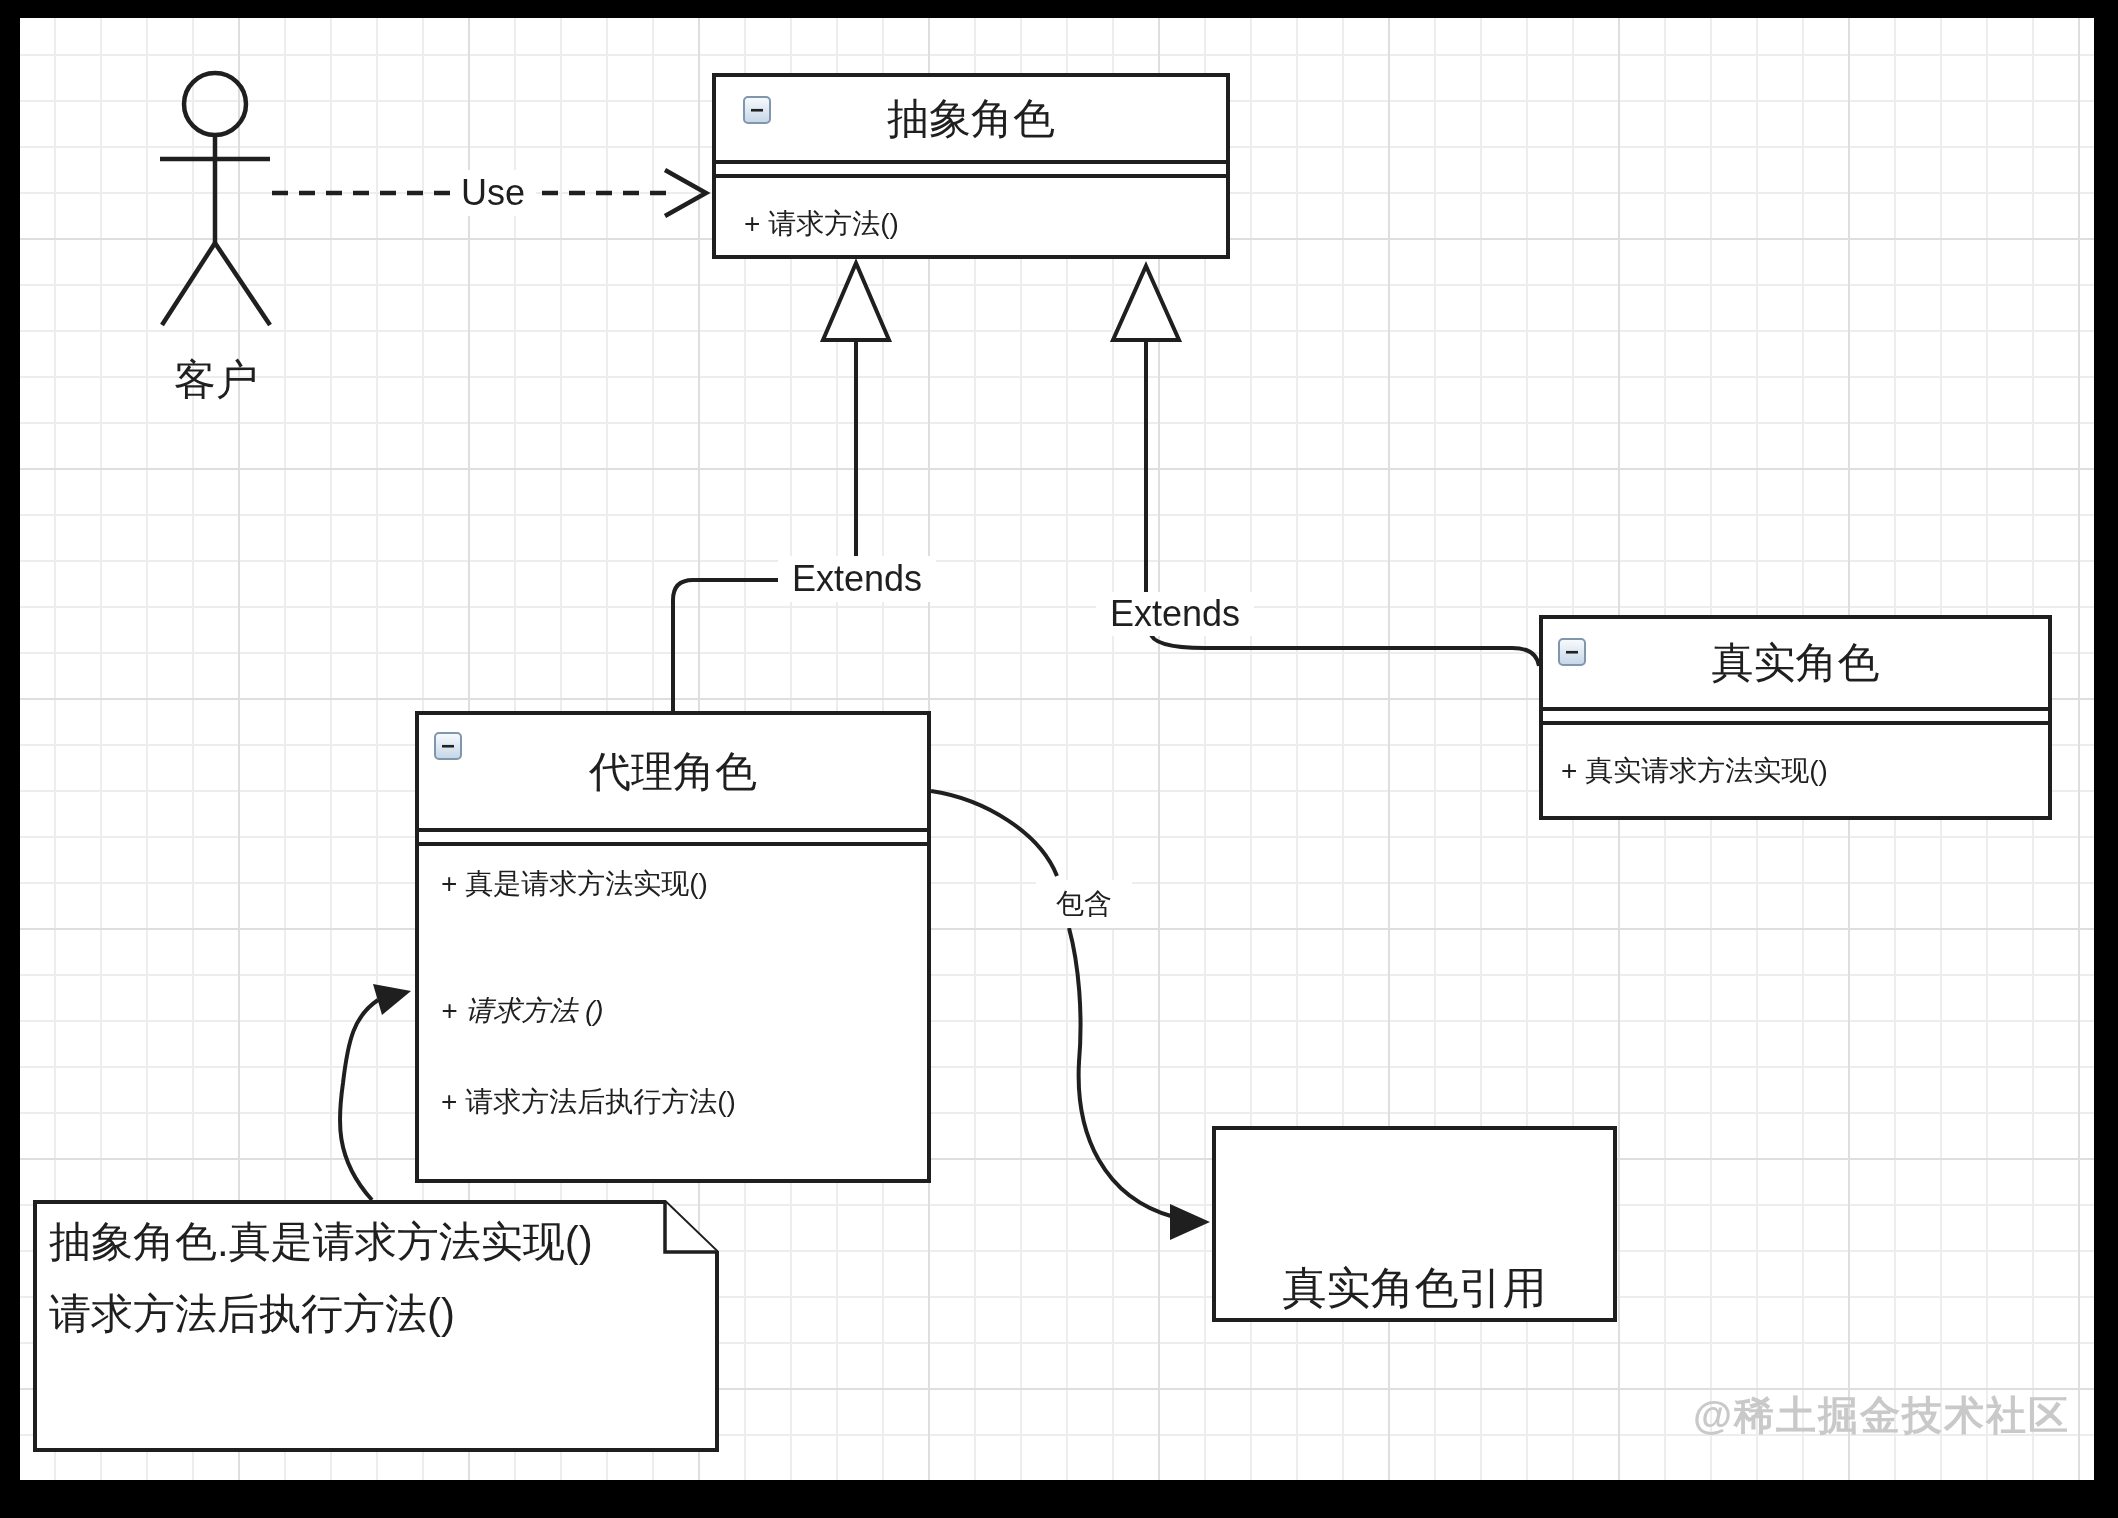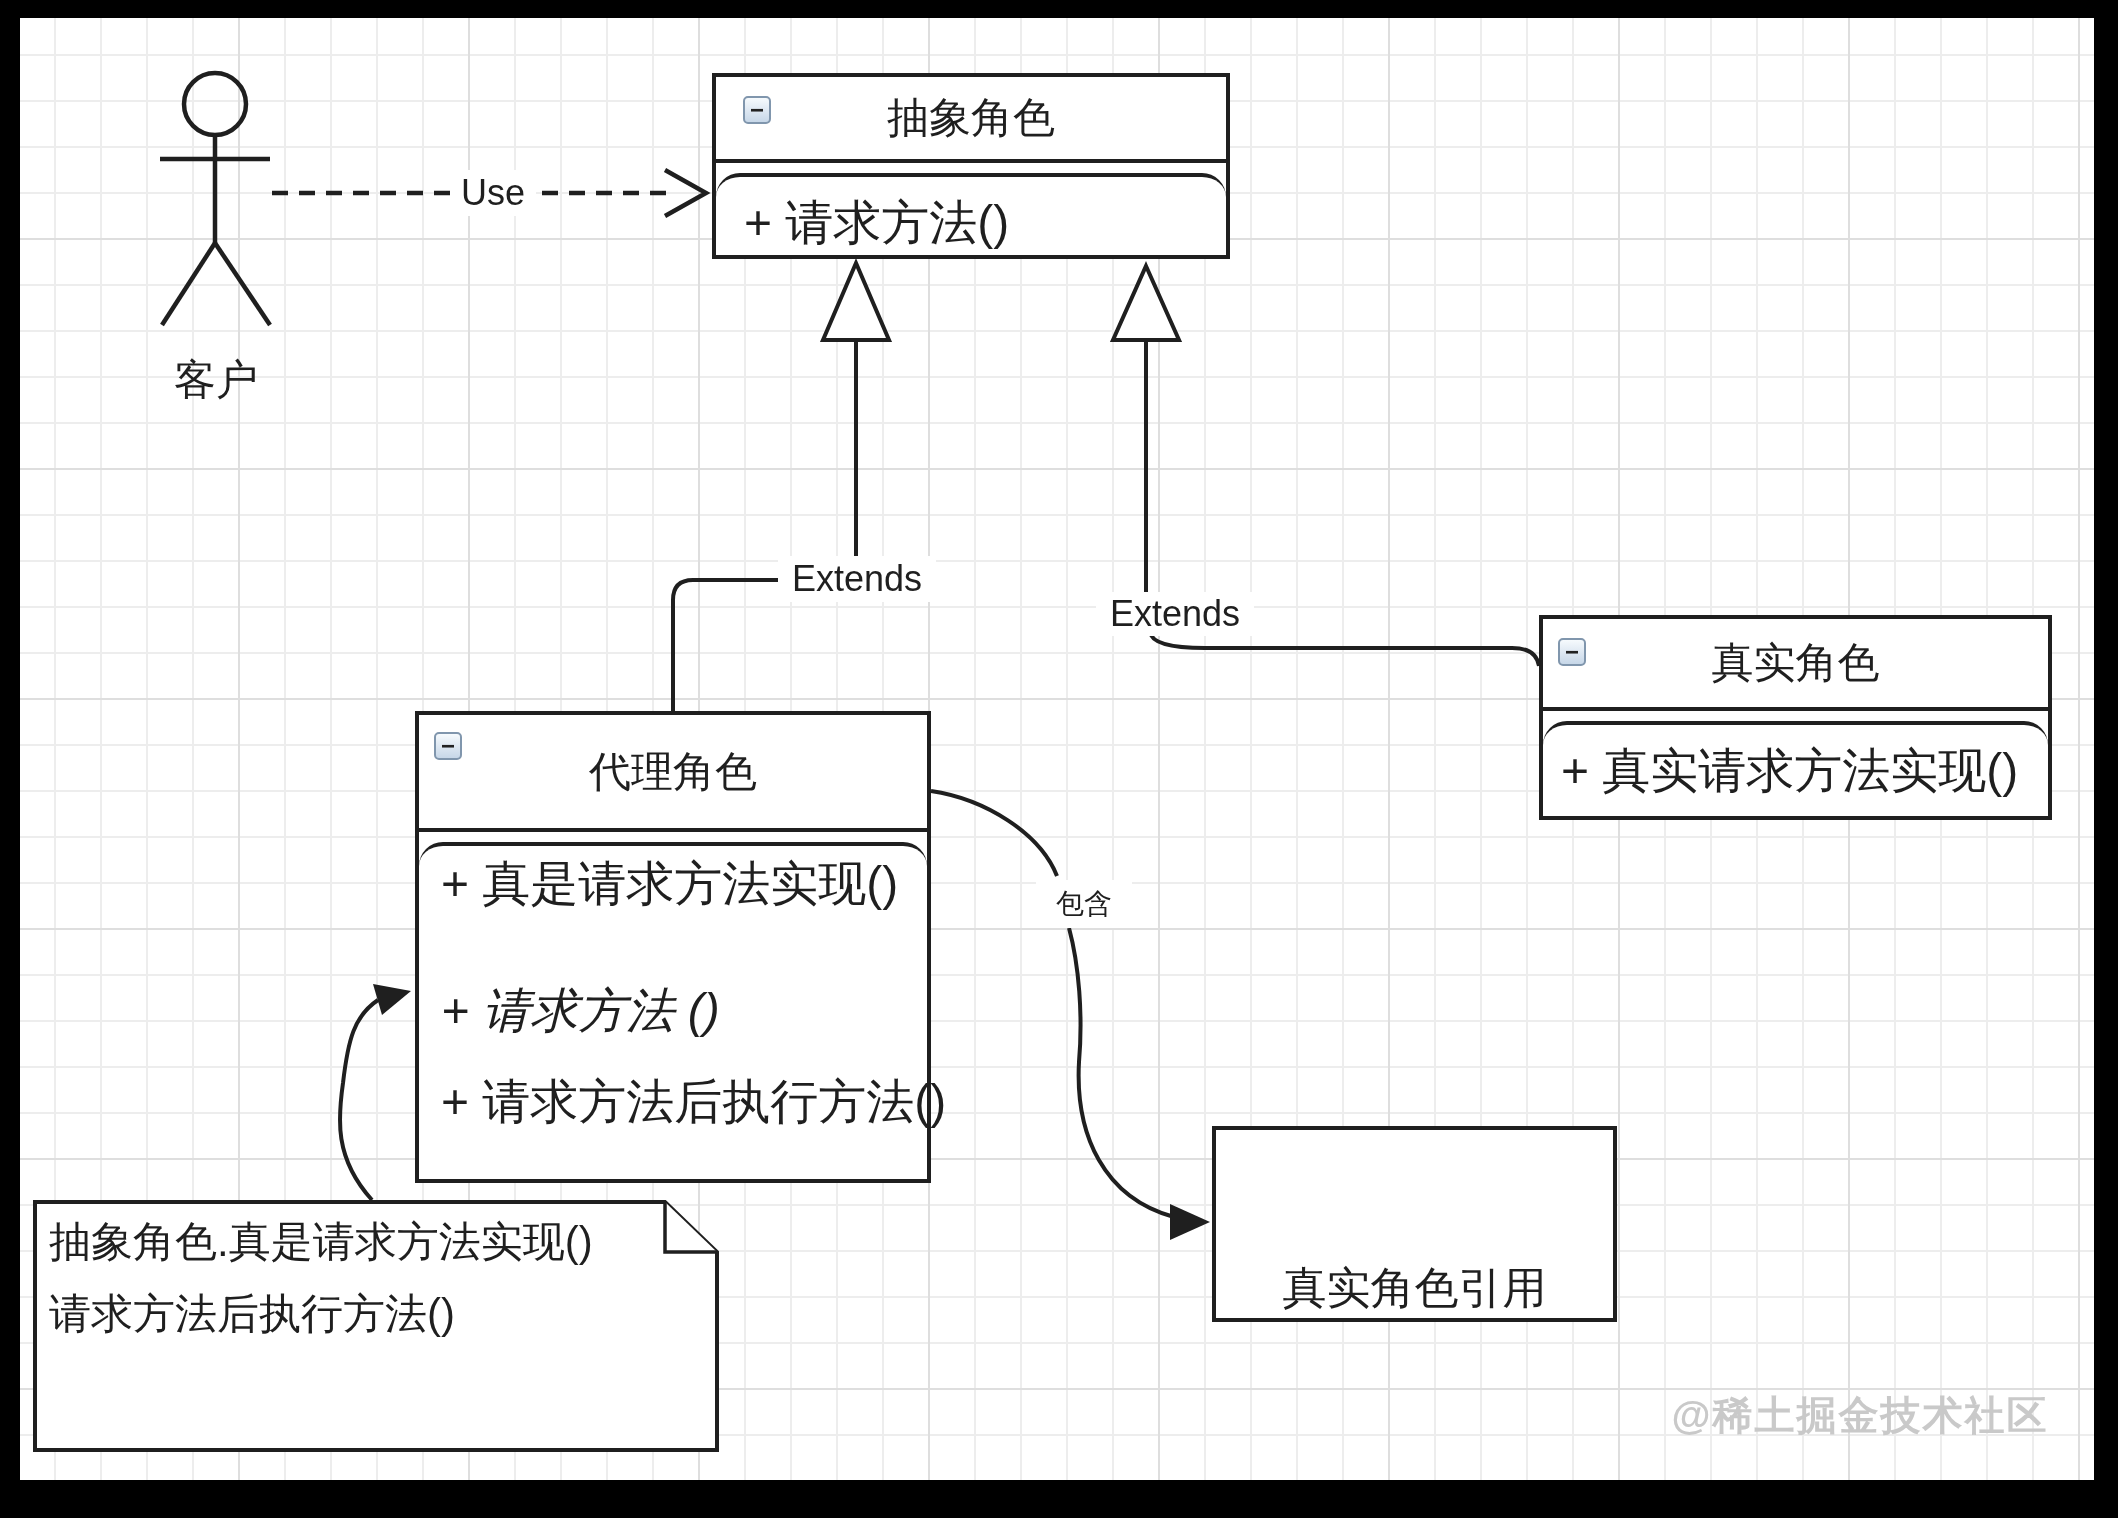--- a/index.html
+++ b/index.html
@@ -40,22 +40,21 @@
     border-bottom:4px solid #1f1f1f;
     display:flex;align-items:center;justify-content:center;
     font-size:42px;
   }
   .cls-gap{height:10px;}
   .cls-methods{
     box-sizing:border-box;
     border-top:4px solid #1f1f1f;
     flex:1;position:relative;
     display:flex;flex-direction:column;justify-content:center;
-    font-size:48px;
-    border-radius:24px;
+    font-size:28px;
   }
   .method-row{white-space:nowrap;}
   .collapse-icon{
     position:absolute;
     width:28px;height:28px;
     box-sizing:border-box;
     border:2px solid #8096ad;
     border-radius:5px;
     background:linear-gradient(#f6fafd,#c7d7e8);
     display:flex;align-items:center;justify-content:center;
@@ -201,14 +200,14 @@
   <div class="edge-label latin-label" style="left:1096px;top:592px;width:158px;height:44px;">Extends</div>
   <div class="edge-label cjk-label" style="left:1036px;top:880px;width:96px;height:48px;">包含</div>
 
   <div class="actor-label">客户</div>
 
   <div class="note-text">
     <div>抽象角色.真是请求方法实现()</div>
     <div>请求方法后执行方法()</div>
   </div>
 
-  <div class="watermark" style="color:#c9c9c9;">@稀土掘金技术社区</div>
+  <div class="watermark" style="color:#c9c9c9;text-align:right;">@稀土掘金技术社区</div>
 </div>
 
 </body></html>

